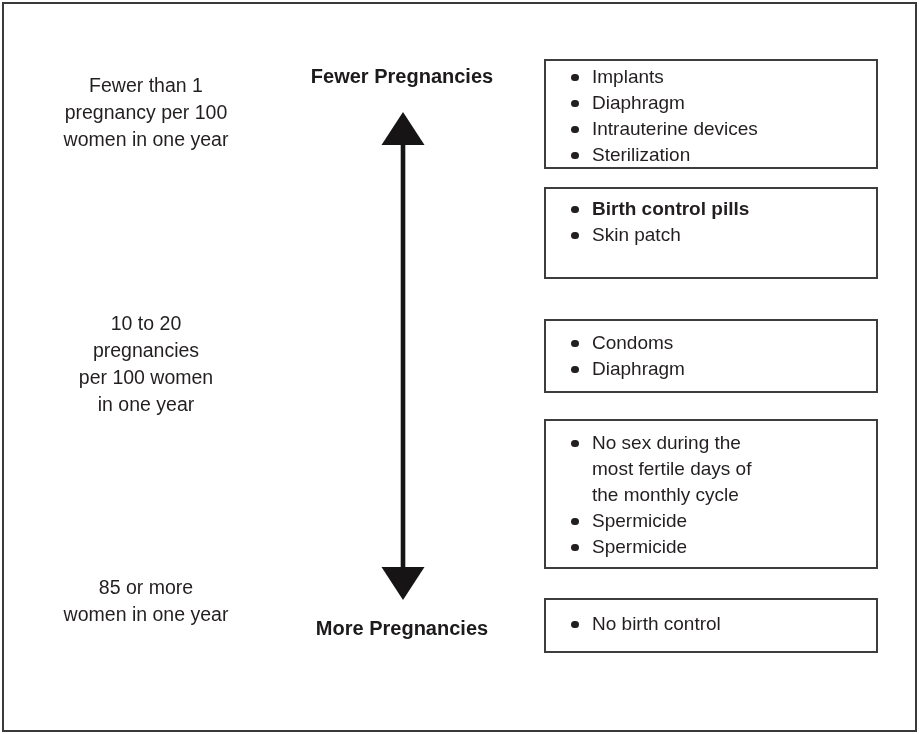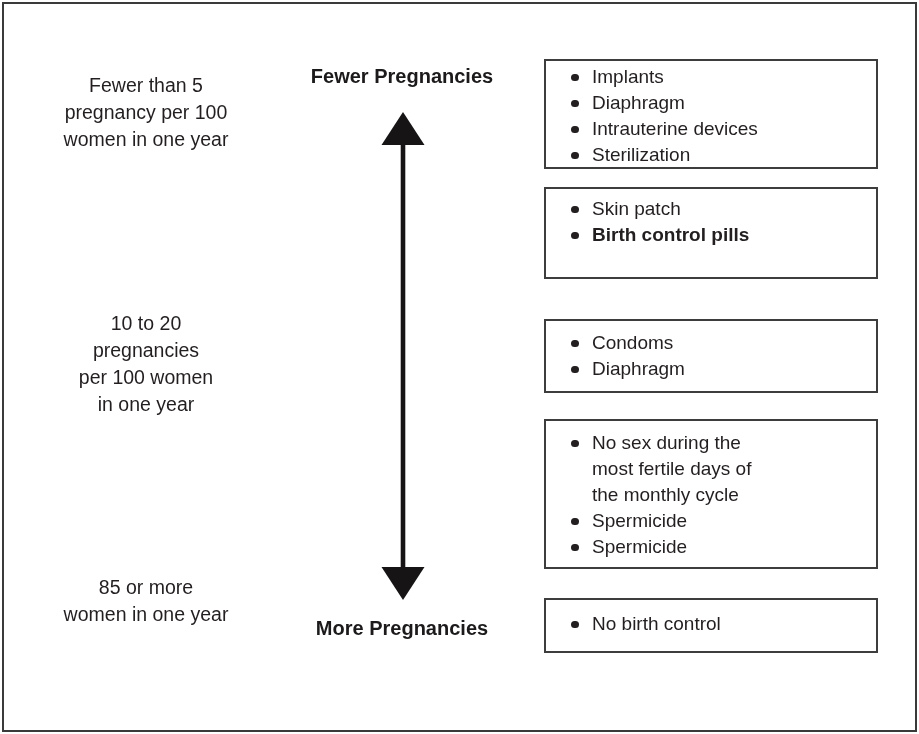--- a/index.html
+++ b/index.html
@@ -98,21 +98,21 @@
     background: #231f20;
   }
 </style>
 </head>
 <body>
 
 <div class="page">
   <div class="frame"></div>
 
   <div class="rate-label low">
-    <div>Fewer than 5</div>
+    <div>Fewer than 1</div>
     <div>pregnancy per 100</div>
     <div>women in one year</div>
   </div>
   <div class="rate-label mid">
     <div>10 to 20</div>
     <div>pregnancies</div>
     <div>per 100 women</div>
     <div>in one year</div>
   </div>
   <div class="rate-label high">
@@ -131,22 +131,22 @@
   <div class="method-box b1">
     <ul>
       <li>Implants</li>
       <li>Diaphragm</li>
       <li>Intrauterine devices</li>
       <li>Sterilization</li>
     </ul>
   </div>
   <div class="method-box b2">
     <ul>
+      <li style="font-weight: 700;">Birth control pills</li>
       <li>Skin patch</li>
-      <li style="font-weight: 700;">Birth control pills</li>
     </ul>
   </div>
   <div class="method-box b3">
     <ul>
       <li>Condoms</li>
       <li>Diaphragm</li>
     </ul>
   </div>
   <div class="method-box b4">
     <ul>

